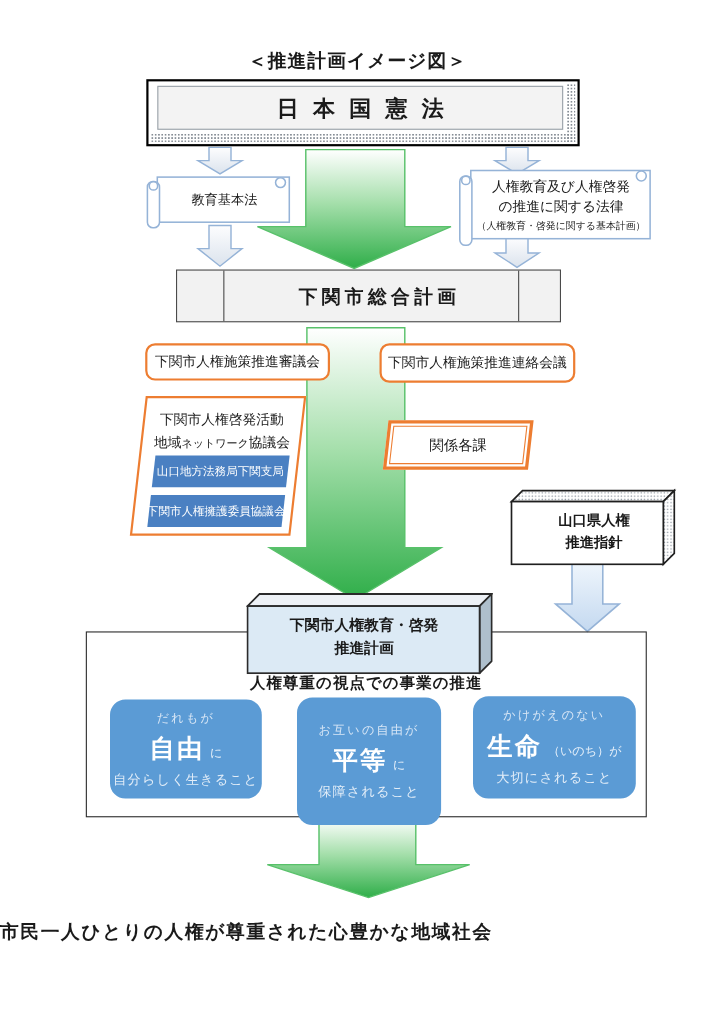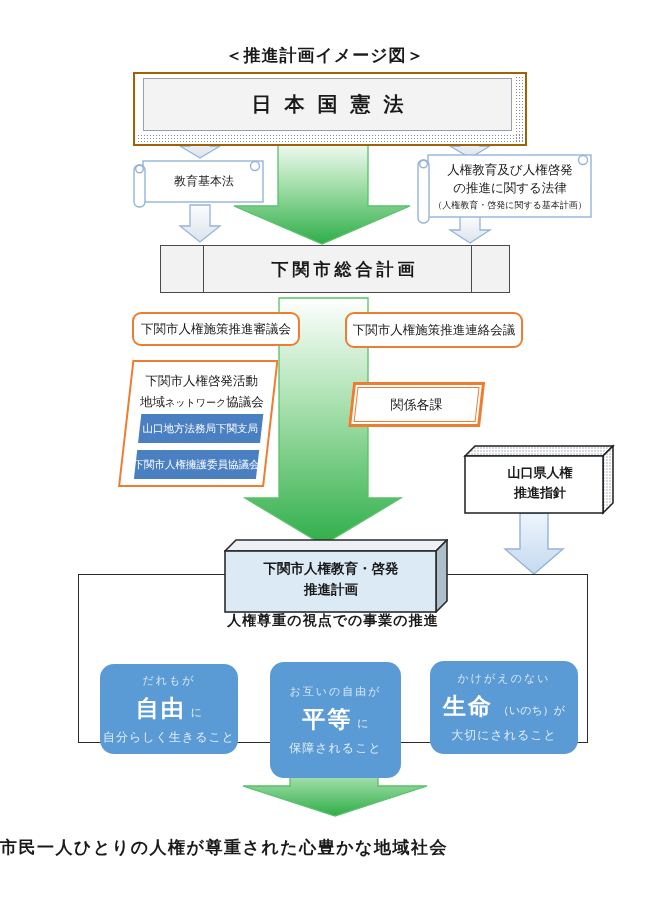--- a/index.html
+++ b/index.html
@@ -6,21 +6,21 @@
   .canvas{position:relative;width:650px;height:919px;background:#ffffff;overflow:hidden;
           font-family:"Liberation Sans","DejaVu Sans",sans-serif;color:#1a1a1a;}
   .abs{position:absolute;}
 
   
   .title{left:0;right:0;top:44px;text-align:center;font-size:17px;font-weight:bold;letter-spacing:1px;}
   .goal{left:0;right:0;top:836px;text-align:left;font-size:17px;font-weight:bold;letter-spacing:1.5px;}
   .caption{left:78px;top:612px;width:510px;text-align:center;font-size:14px;font-weight:bold;letter-spacing:1px;z-index:2;}
 
   
-  .const-frame{left:133px;top:72px;width:394px;height:74px;border:2px solid #a16207;background:#fff;box-sizing:border-box;z-index:2;}
+  .const-frame{left:133px;top:72px;width:394px;height:61px;border:2px solid #000000;background:#fff;box-sizing:border-box;z-index:2;}
   .hatch{position:absolute;background-image:radial-gradient(circle,#868d95 0.9px,rgba(0,0,0,0) 1px);background-size:3px 3px;}
   .hatch-bottom{left:2px;right:2px;bottom:2px;height:8px;}
   .hatch-right{top:2px;right:2px;bottom:2px;width:8px;}
   .const-inner{position:absolute;left:8px;right:13px;top:4px;bottom:13px;background:#f3f3f3;border:1px solid #98a0a8;
                display:flex;align-items:center;justify-content:center;font-size:20px;font-weight:bold;letter-spacing:13px;padding-left:13px;}
 
   
   .edu-text{left:142px;top:173px;width:124px;text-align:center;font-size:12px;z-index:2;}
   .hra-text{left:428px;top:161px;width:164px;text-align:center;z-index:2;}
   .hra-text .l{font-size:12.5px;line-height:18px;}
@@ -57,21 +57,21 @@
 
   
   .container-box{left:78px;top:574px;width:510px;height:169px;border:1.6px solid #2b2b2b;box-sizing:border-box;z-index:1;}
 
   
   .plan3d-svg{left:224px;top:539px;z-index:3;}
   .plan3d-text{left:225px;top:558px;width:212px;text-align:center;font-size:13.5px;font-weight:bold;line-height:21px;z-index:4;}
 
   
   .vbox{background:#5B9BD5;border-radius:14px;color:#fff;display:flex;flex-direction:column;align-items:center;justify-content:center;
-        gap:5px;z-index:2;margin-top:28px;}
+        gap:5px;z-index:2;}
   .vbox-1{left:100px;top:636px;width:138px;height:90px;}
   .vbox-2{left:270px;top:634px;width:131px;height:116px;font-family:Liberation Mono, monospace;}
   .vbox-3{left:430px;top:633px;width:148px;height:93px;}
   .vbox .small{font-size:11px;color:#d9e7f6;letter-spacing:2px;}
   .vbox .mainrow{display:flex;align-items:baseline;gap:5px;}
   .vbox .main{font-size:23px;font-weight:bold;letter-spacing:2px;color:#fff;}
   .vbox .tail{font-size:11px;color:#e8f1fa;}
   .vbox .bottom{font-size:12px;color:#e2edf8;letter-spacing:1px;}
 
   .shapes{left:0;top:0;z-index:0;}

